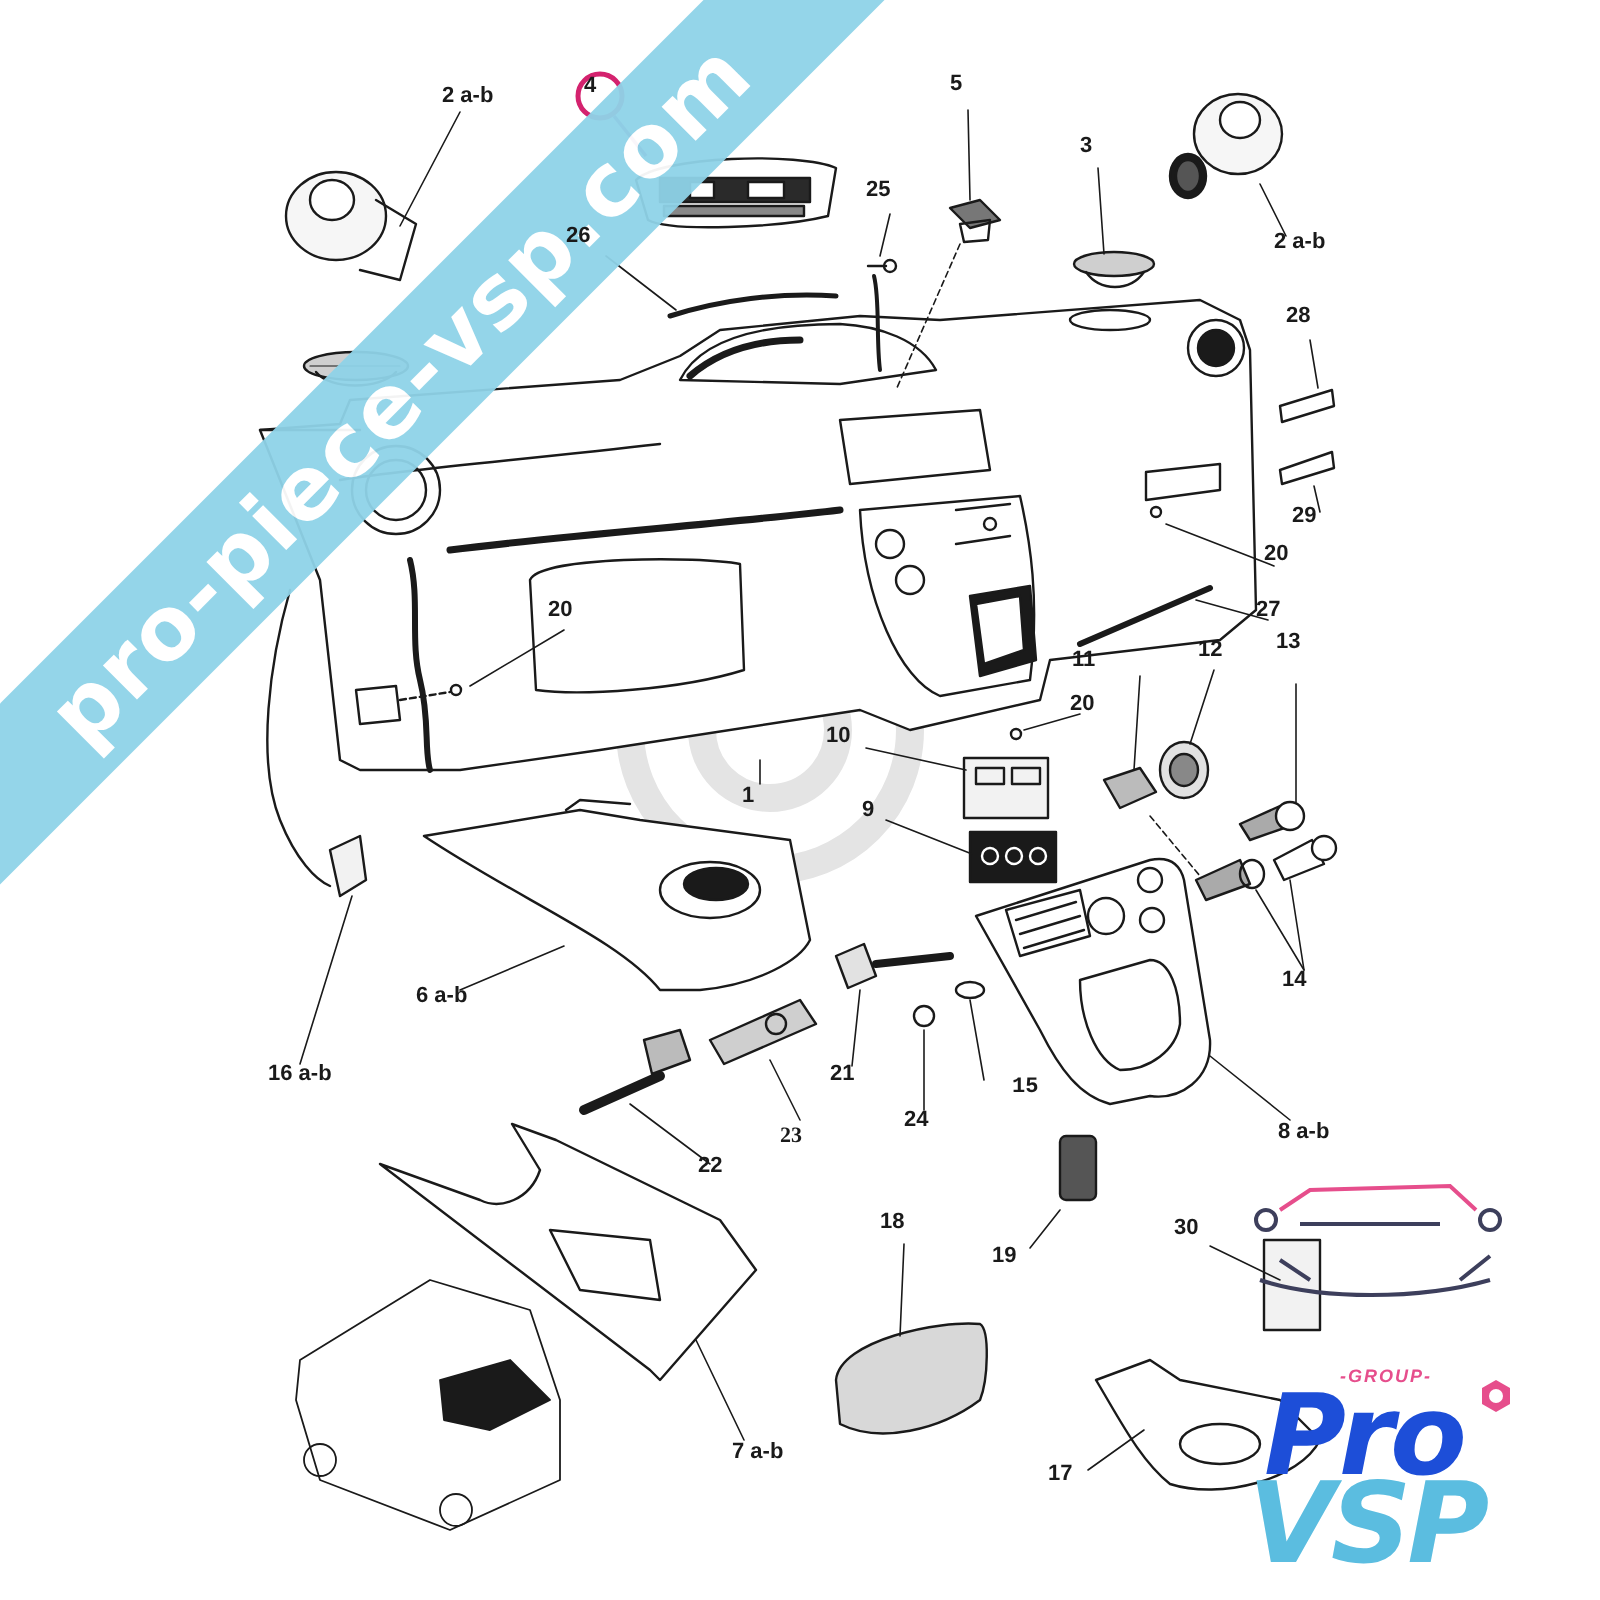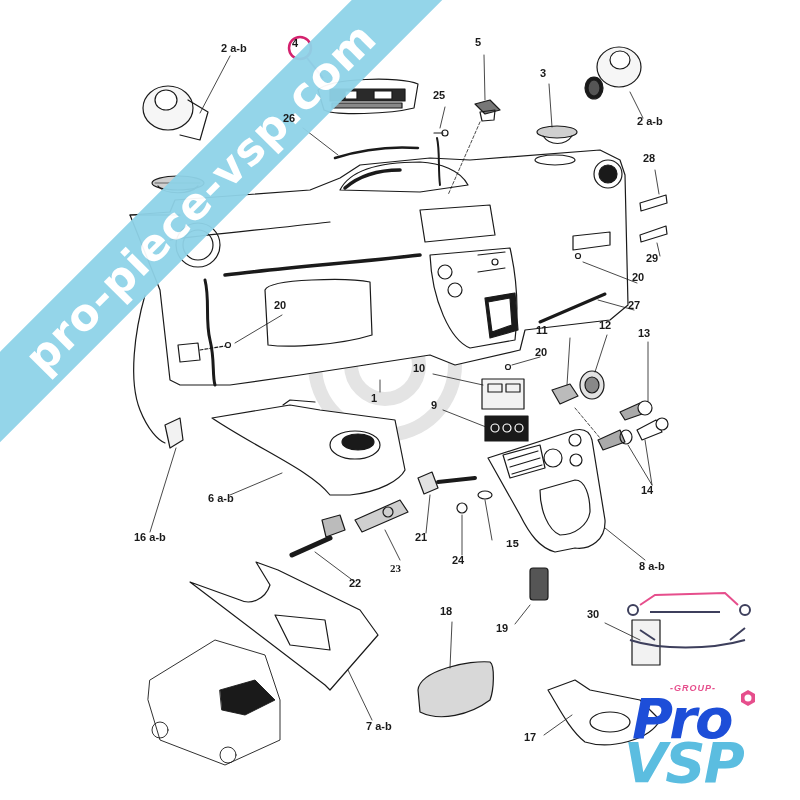--- a/index.html
+++ b/index.html
@@ -289,21 +289,21 @@
       <div class="lbl" style="left: 637px; top: 115px;">2 a-b</div>
       <div class="lbl" style="left: 433px; top: 89px;">25</div>
       <div class="lbl" style="left: 283px; top: 112px;">26</div>
       <div class="lbl" style="left: 643px; top: 152px;">28</div>
       <div class="lbl" style="left: 646px; top: 252px;">29</div>
       <div class="lbl" style="left: 632px; top: 271px;">20</div>
       <div class="lbl" style="left: 628px; top: 299px;">27</div>
       <div class="lbl" style="left: 274px; top: 299px;">20</div>
       <div class="lbl" style="left: 536px; top: 324px; text-align: right;">11</div>
       <div class="lbl" style="left: 599px; top: 319px;">12</div>
-      <div class="lbl" style="left: 638px; top: 327px;">13</div>
+      <div class="lbl" style="left: 638px; top: 315px;">13</div>
       <div class="lbl" style="left: 535px; top: 346px;">20</div>
       <div class="lbl" style="left: 413px; top: 362px;">10</div>
       <div class="lbl" style="left: 371px; top: 392px;">1</div>
       <div class="lbl" style="left: 431px; top: 399px;">9</div>
       <div class="lbl" style="left: 641px; top: 484px;">14</div>
       <div class="lbl" style="left: 208px; top: 492px;">6 a-b</div>
       <div class="lbl" style="left: 134px; top: 531px;">16 a-b</div>
       <div class="lbl" style="left: 415px; top: 531px;">21</div>
       <div class="lbl" style="left: 506px; top: 538px; font-family: Liberation Mono, monospace;">15</div>
       <div class="lbl" style="left: 452px; top: 554px;">24</div>

